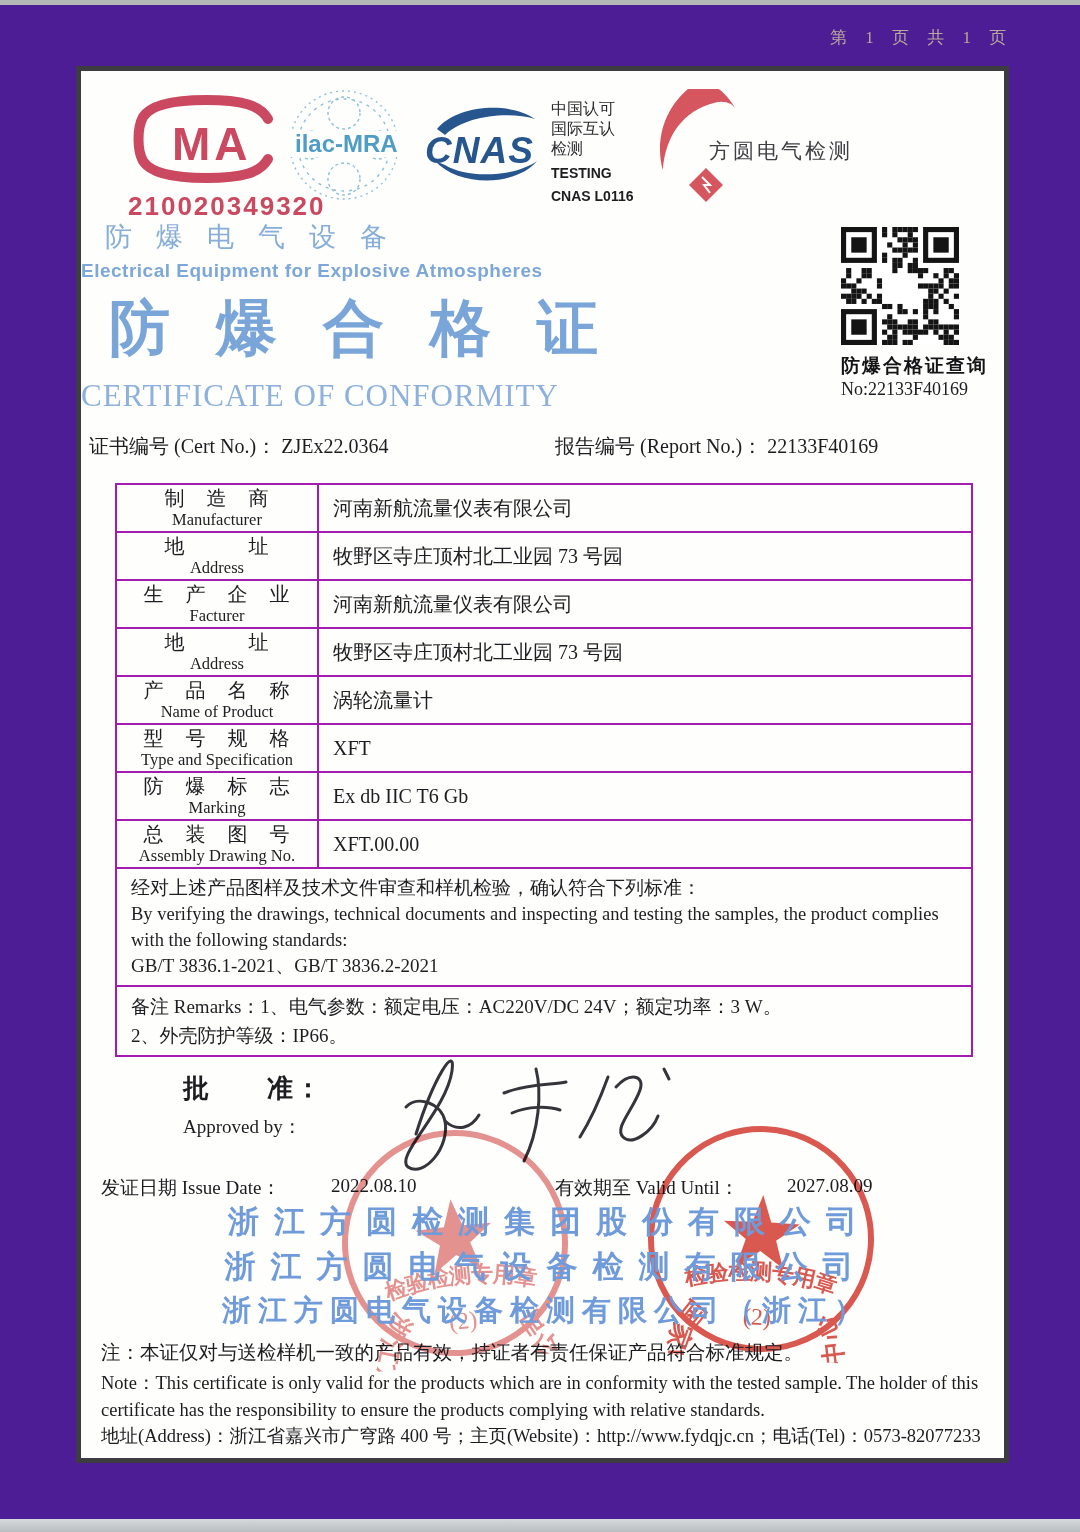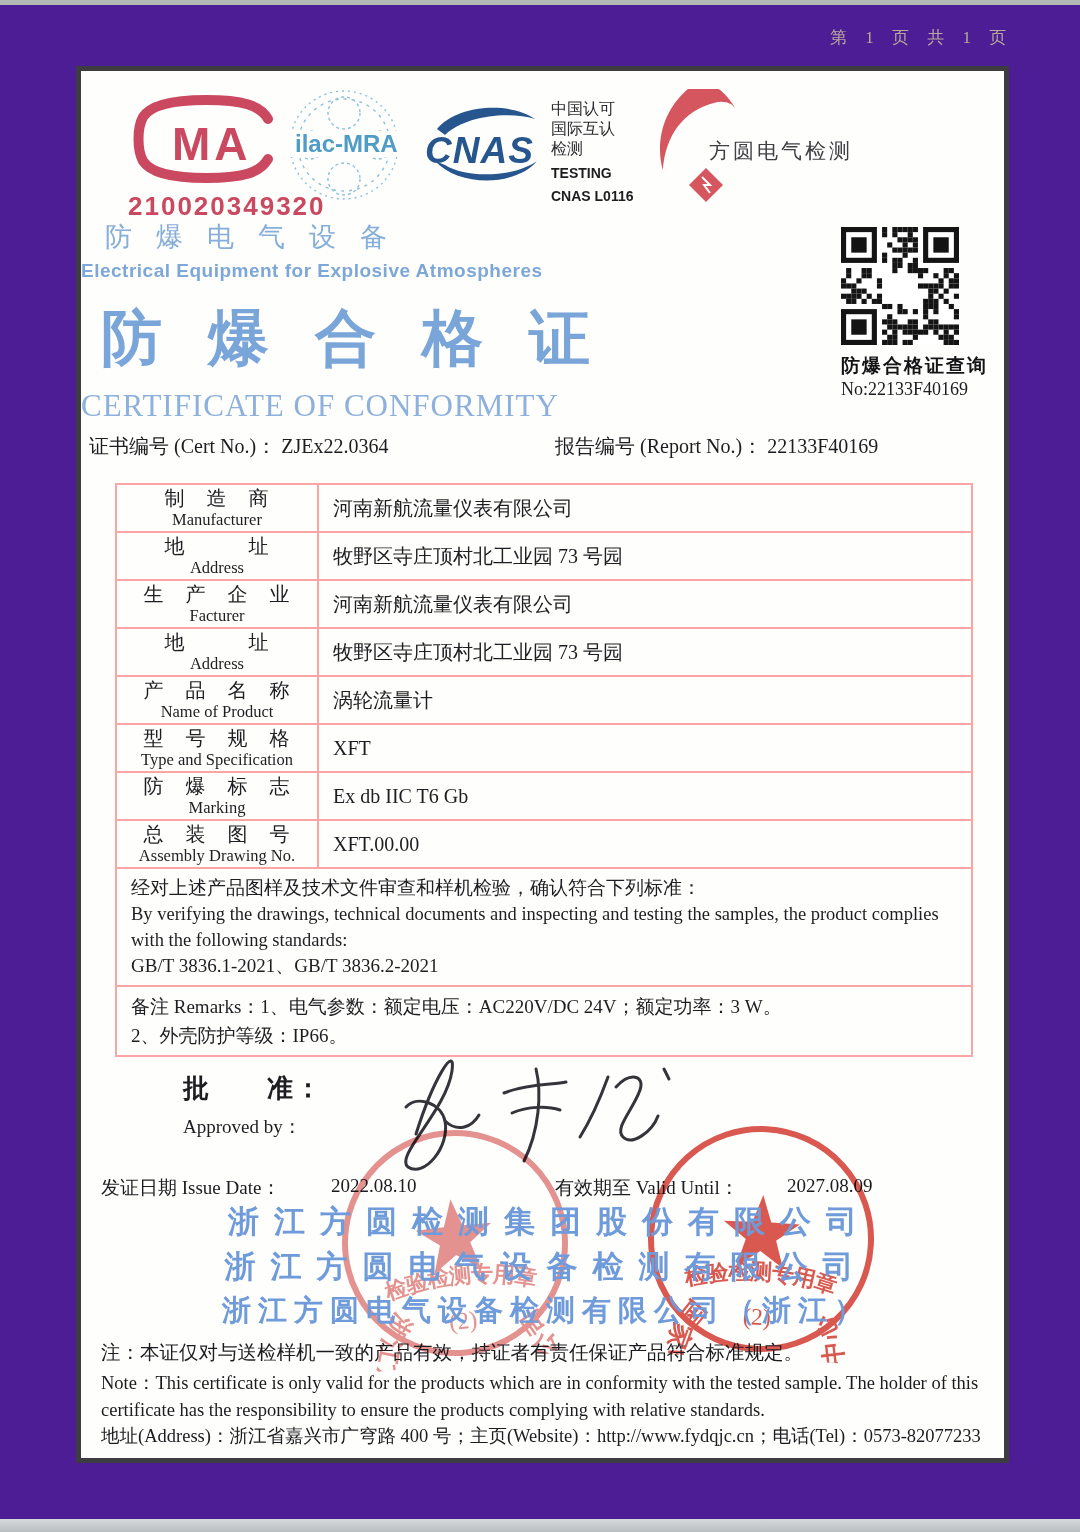--- a/index.html
+++ b/index.html
@@ -20,37 +20,37 @@
   .cnas-text { position:absolute; left:470px; top:28px; }
   .cnas-text .cn { font-size:16px; line-height:20px; color:#2a2a2e; }
   .cnas-text .en { font-family:"Liberation Sans",sans-serif; font-weight:bold; font-size:14px; line-height:18px; color:#1d1d20; margin-top:5px; }
   .fy-logo { position:absolute; left:575px; top:18px; }
   .fy-label { position:absolute; left:628px; top:66px; font-size:21px; letter-spacing:3px; color:#3f3f44; }
 
   
   .titles { position:absolute; left:0; top:148px; width:100%; text-align:left; }
   .t-cn-small { font-size:27px; letter-spacing:24px; padding-left:24px; color:#86aed9; }
   .t-en-small { margin-top:5px; font-family:"Liberation Sans",sans-serif; font-weight:bold; font-size:19px; letter-spacing:.5px; color:#7da7d6; }
-  .t-cn-big { margin-top:16px; font-size:61px; font-weight:bold; letter-spacing:46px; padding-left:20px; color:#7aa5d9; }
+  .t-cn-big { margin-top:6px; font-size:61px; font-weight:bold; letter-spacing:46px; padding-left:28px; color:#7aa5d9; }
   .t-en-big { margin-top:8px; font-size:31px; letter-spacing:1px; color:#8db1dc; }
 
   
   .qr-block { position:absolute; left:760px; top:156px; width:126px; text-align:left; }
   .qr-box { width:118px; height:118px; margin:0 auto; background:#fff; }
   .qr-caption { margin-top:4px; font-size:19px; font-weight:bold; letter-spacing:2px; color:#141416; white-space:nowrap; }
   .qr-no { font-size:18px; color:#202024; }
 
   
   .cert-nums { position:absolute; left:0; top:362px; width:100%; font-size:20px; color:#1d1d21; }
   .cert-nums .left { position:absolute; left:8px; white-space:nowrap; }
   .cert-nums .right { position:absolute; left:474px; white-space:nowrap; }
 
   
   table.main { position:absolute; left:34px; top:412px; width:858px; border-collapse:collapse; table-layout:fixed; }
-  table.main td { border:2px solid #fca5a5; color:#1e1e22; vertical-align:middle; }
+  table.main td { border:2px solid #a21caf; color:#1e1e22; vertical-align:middle; }
   td.lbl { width:202px; text-align:center; padding:2px 4px; height:47px; }
   td.lbl .cn { font-size:20px; line-height:23px; letter-spacing:1px; }
   td.lbl .en { font-size:16.5px; line-height:19px; }
   td.val { font-size:20px; padding:2px 14px; }
   td.wide { padding:6px 14px; font-size:19px; line-height:26px; }
   td.wide .en-line { font-size:18.5px; }
   td.rem { padding:5px 14px; font-size:19px; line-height:29px; }
 
   
   .approve { position:absolute; left:102px; top:1000px; color:#1d1d21; }

